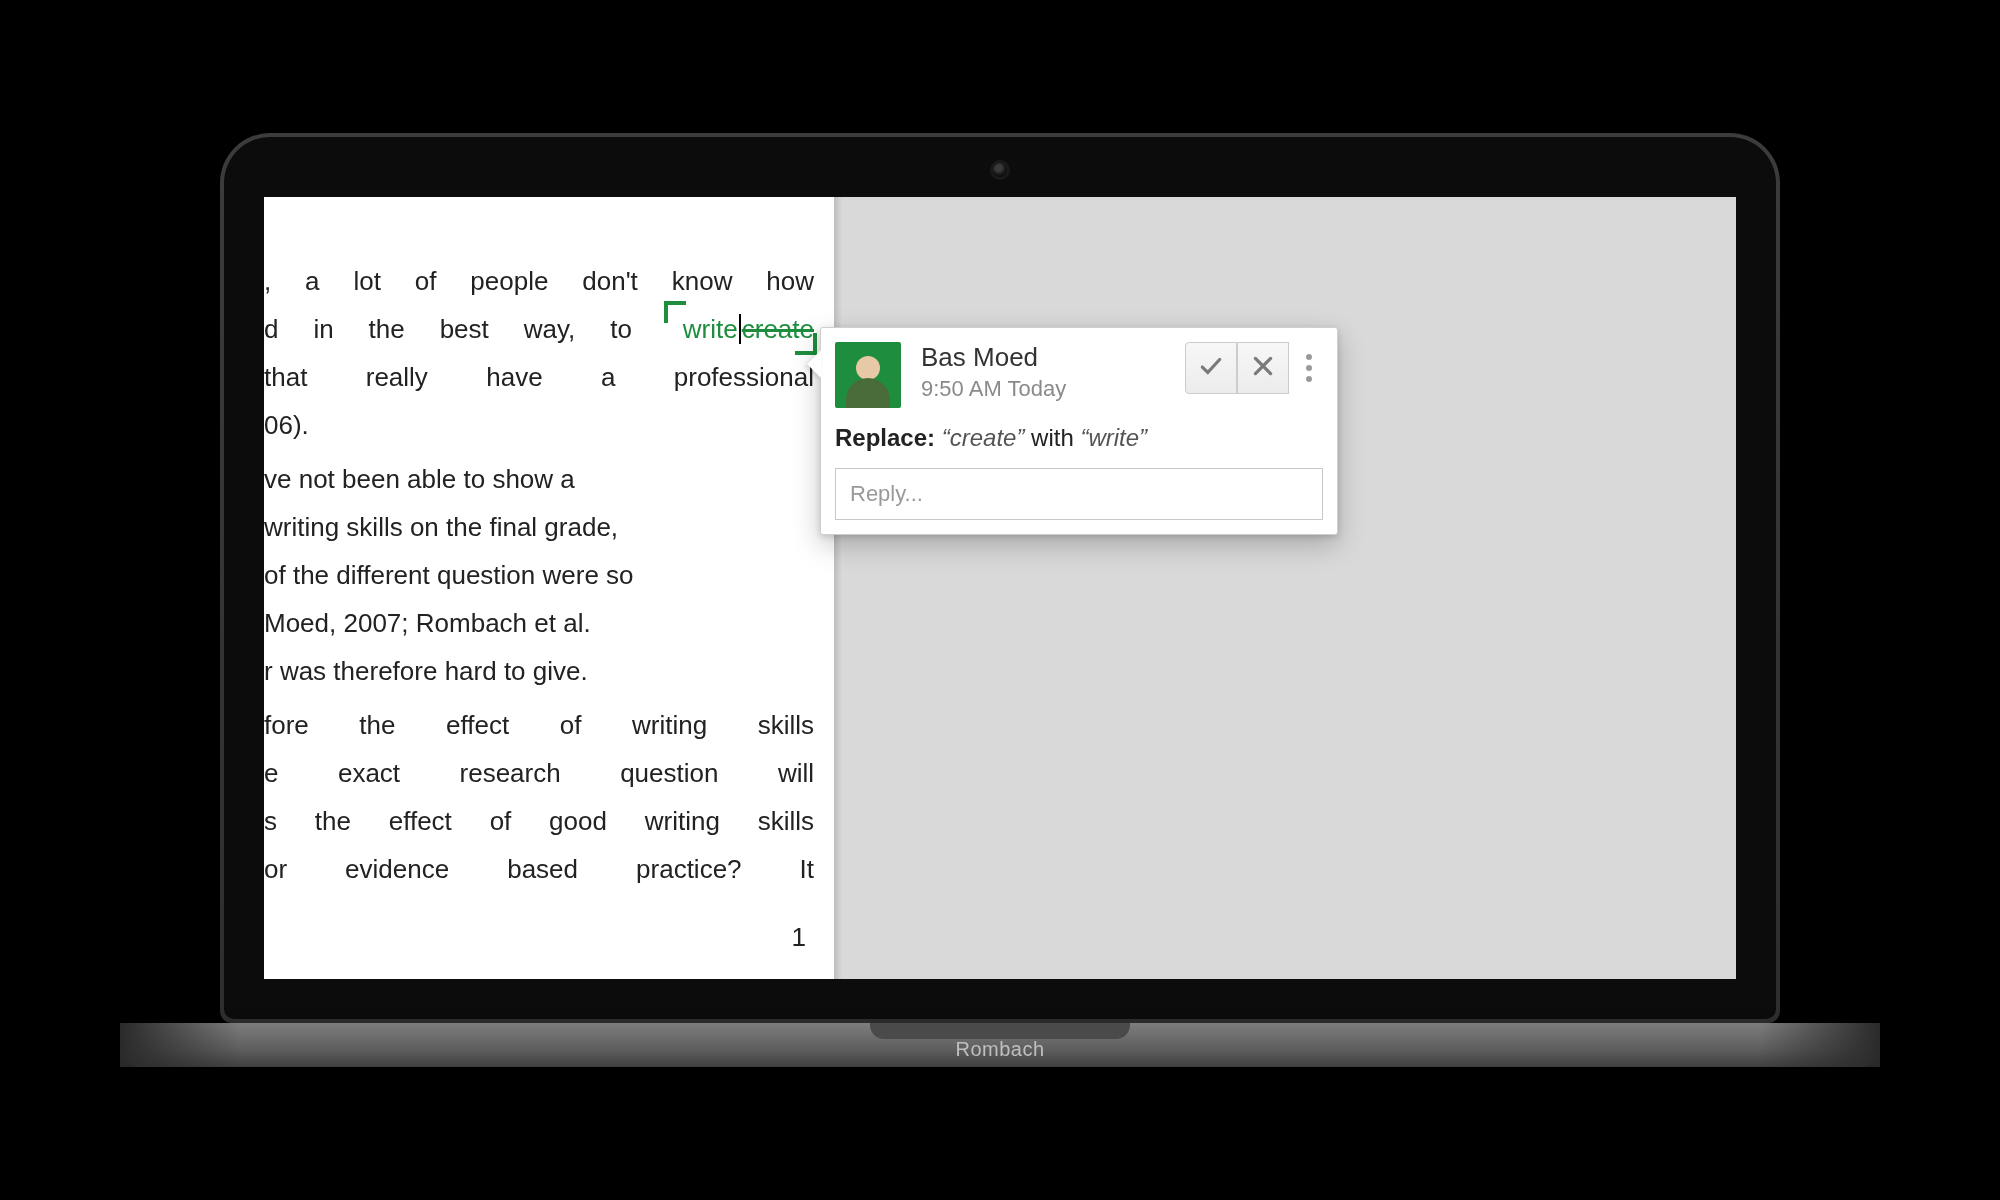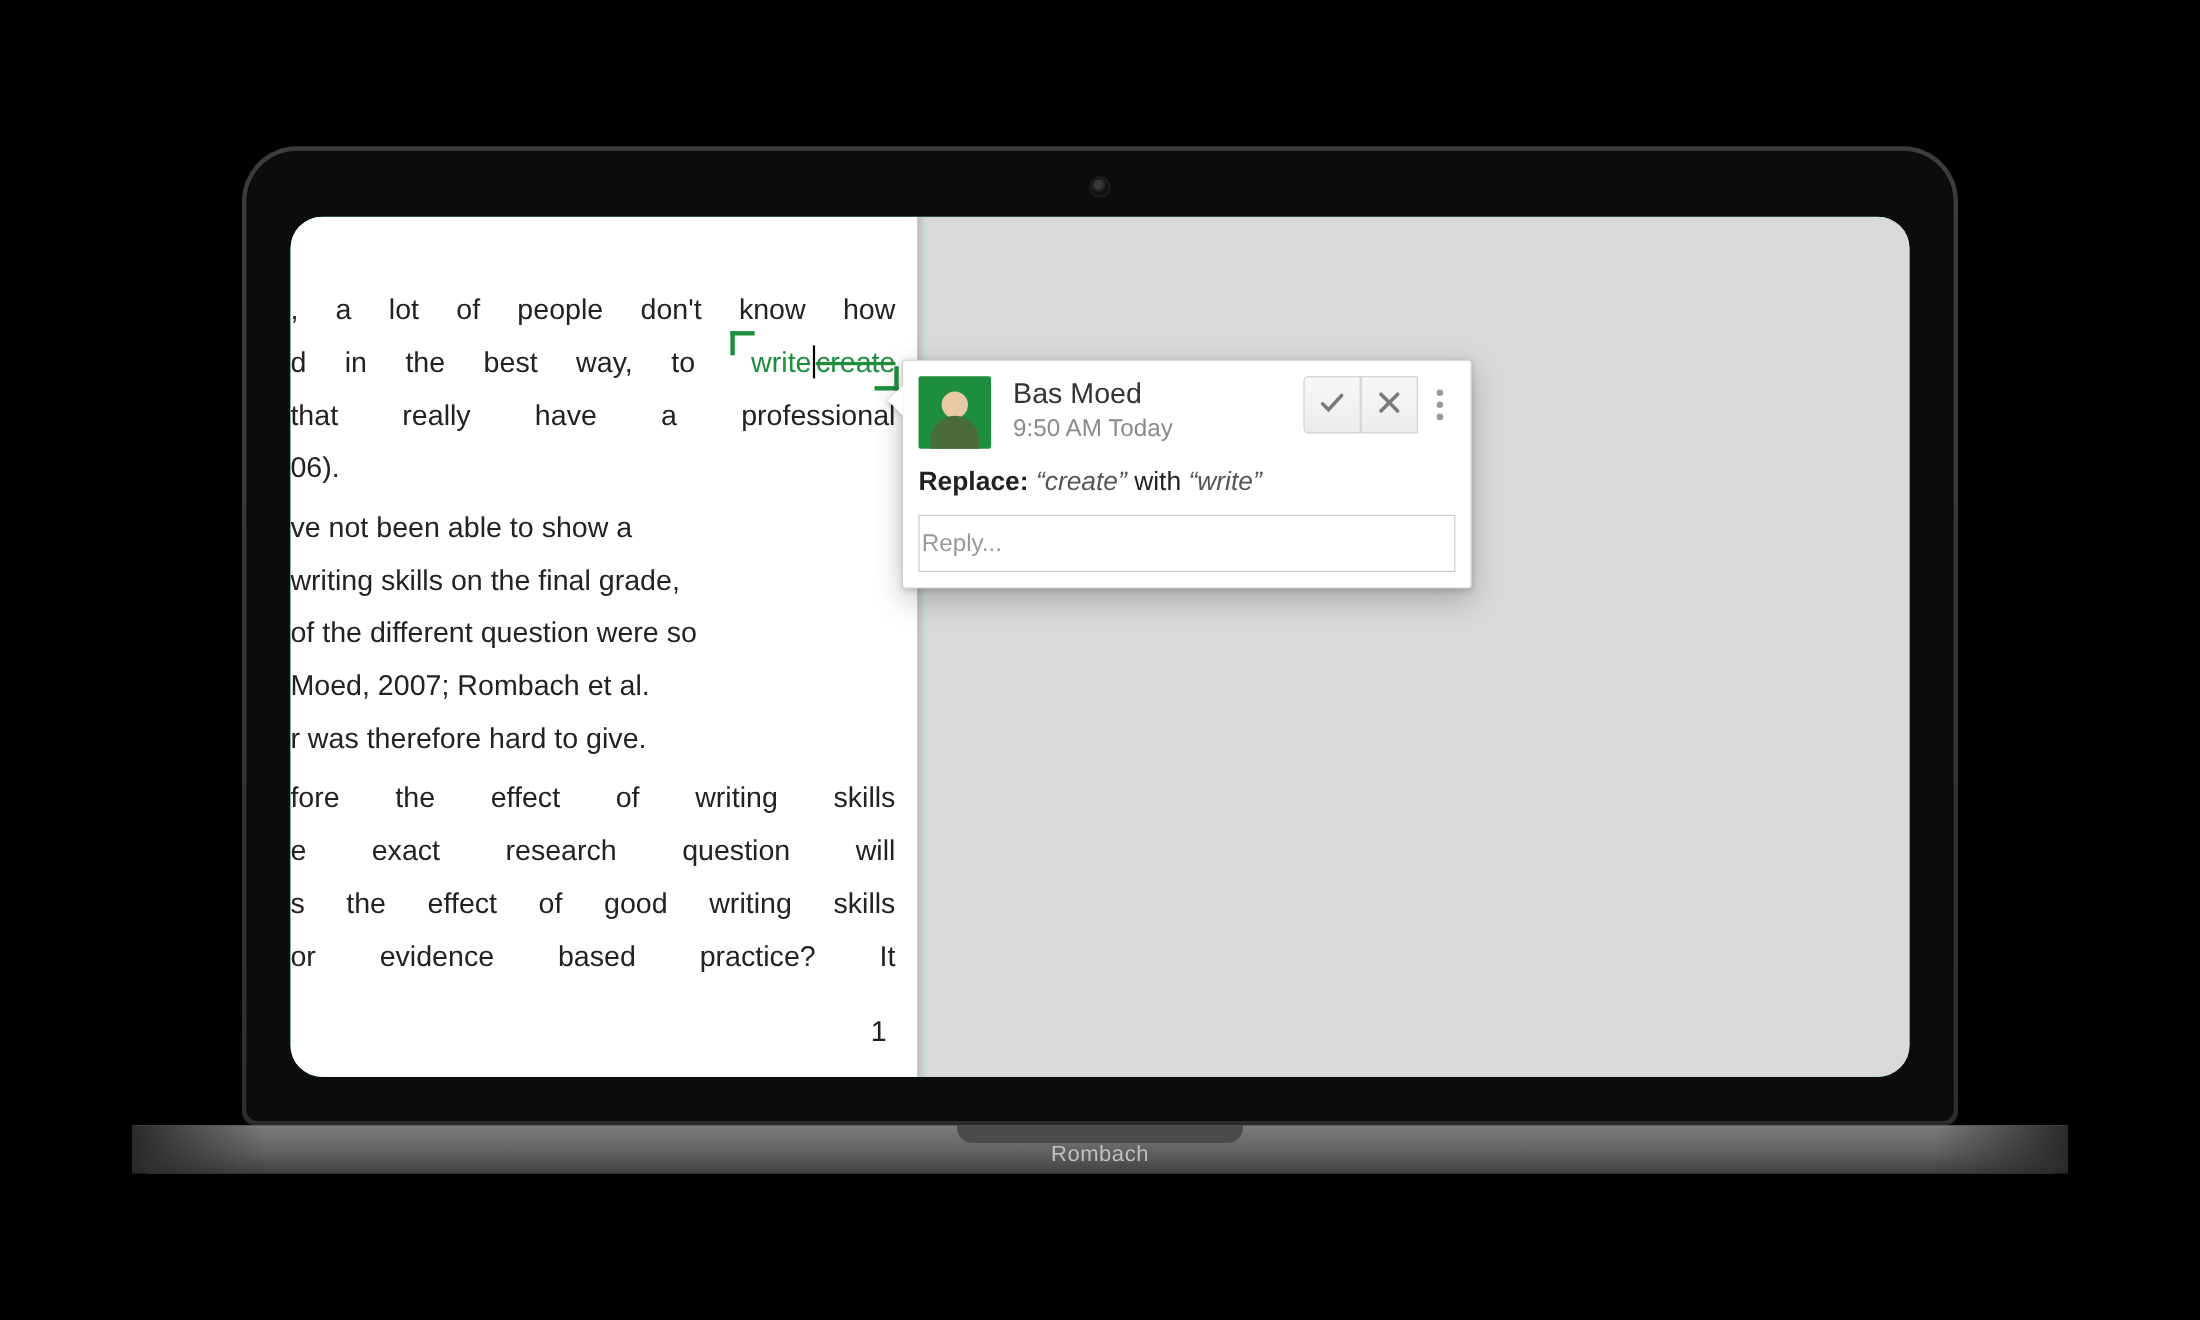--- a/index.html
+++ b/index.html
@@ -46,24 +46,23 @@
     width: 14px; height: 14px;
     margin-left: -7px;
     background: radial-gradient(circle at 40% 35%, #3a3a3a 0 25%, #111 60%);
     border-radius: 50%;
     box-shadow: 0 0 0 3px #1a1a1a;
   }
   .screen {
     position: relative;
     width: 100%;
     height: 100%;
-    background: #5eead4;
+    background: #0f172a;
     overflow: hidden;
     font-smooth: always;
-    border-radius: 29px;
     -webkit-font-smoothing: antialiased;
   }
   .hinge {
     position: relative;
     margin: 0 auto;
     width: 1760px;
     height: 44px;
     background: linear-gradient(#7d7d7d, #5e5e5e 60%, #3f3f3f);
     border-radius: 2px 2px 18px 18px / 2px 2px 14px 14px;
     box-shadow: 0 20px 30px rgba(0,0,0,.7);
@@ -267,21 +266,21 @@
     color:#222;
   }
   .card-body .lbl{font-weight:700;}
   .card-body .token{font-style:italic; color:#555;}
 
   .reply{
     margin-top:16px;
     width:100%;
     box-sizing:border-box;
     border:1px solid #c7c7c7;
-    padding:12px 2px;
+    padding:12px 14px;
     font-size:22px;
     color:#333;
     background:#fff;
     outline:none;
   }
   .reply::placeholder{color:#9a9a9a;}
 </style>
 </head>
 <body>
 

